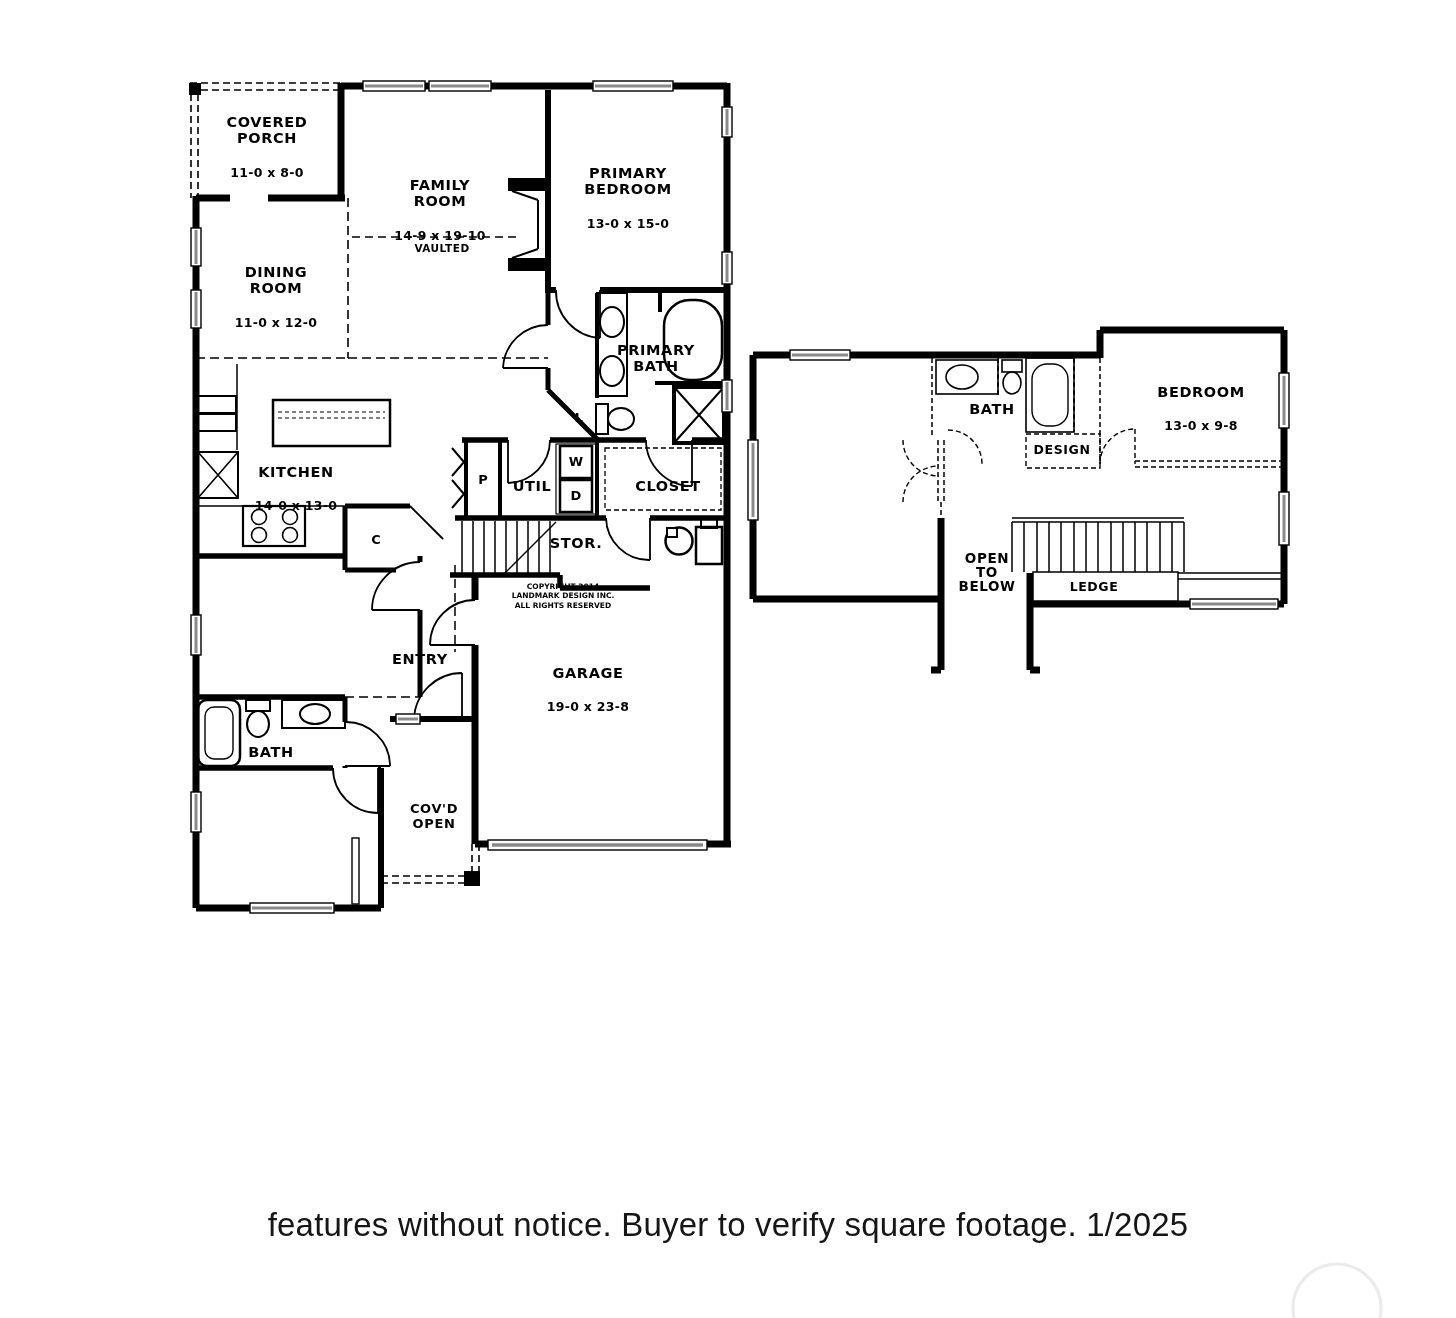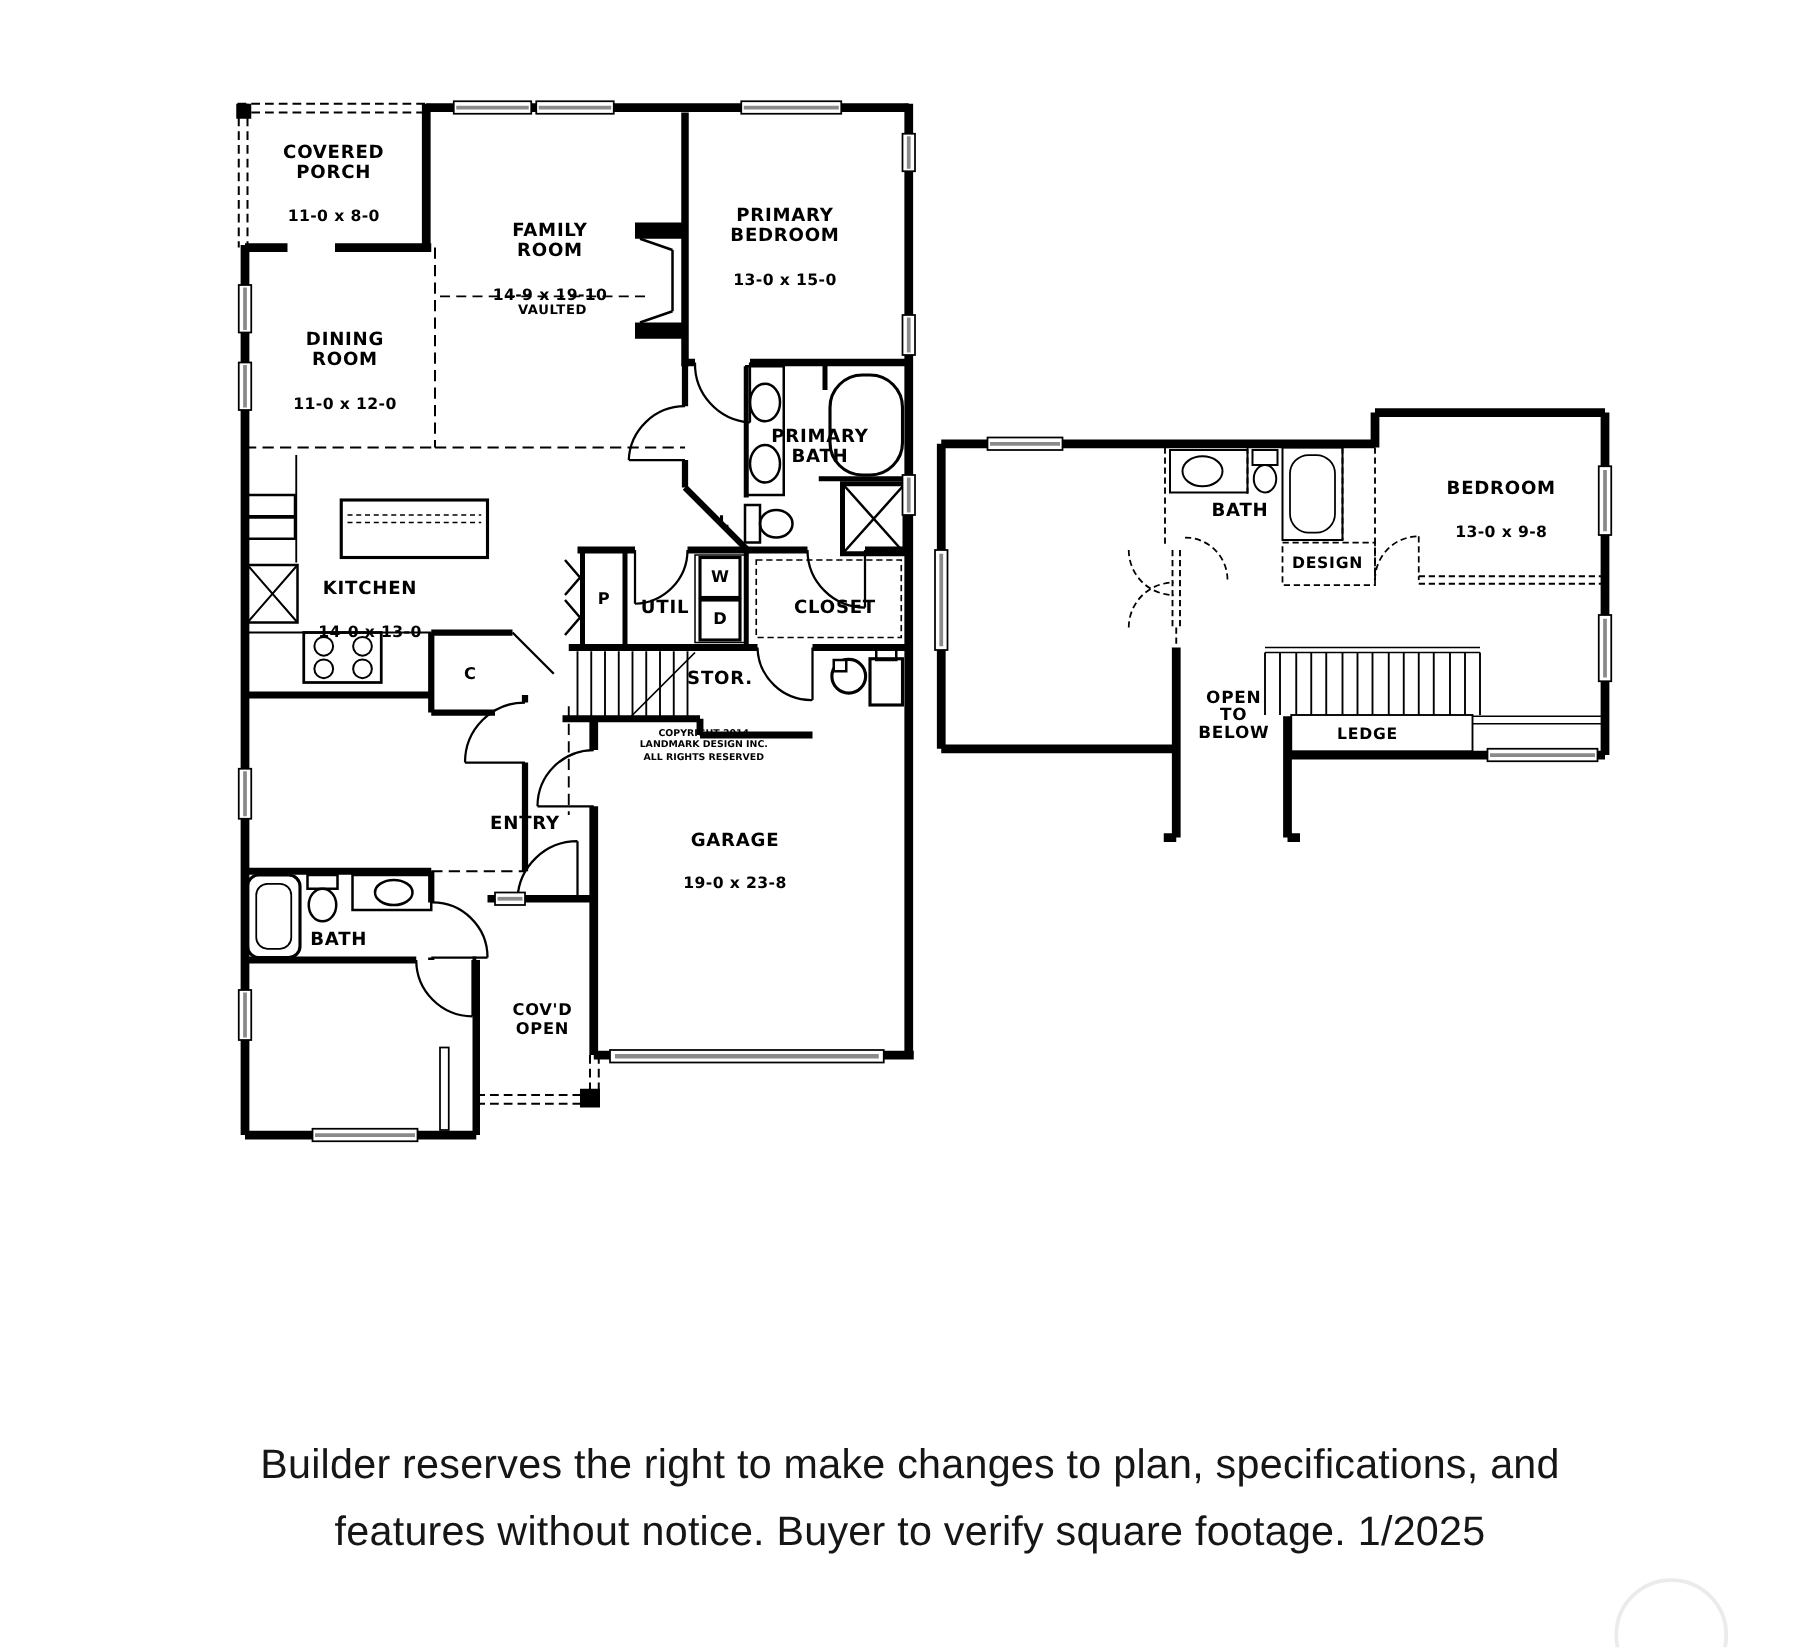--- a/index.html
+++ b/index.html
@@ -333,16 +333,15 @@
 </div>
 <div class="lbl" style="left:987px;top:572px">
   <span class="nm" style="font-size:13.5px;line-height:1.05">OPEN
 TO
 BELOW</span>
 </div>
 <div class="lbl" style="left:1094px;top:587px">
   <span class="nm" style="font-size:12.5px">LEDGE</span>
 </div>
 
-<div class="disclaimer" style="top:1152px">Builder reserves the right to make changes to plan, specifications, and</div>
 <div class="disclaimer" style="top:1206px">features without notice. Buyer to verify square footage. 1/2025</div>
 
 </div>
 
 </body></html>

